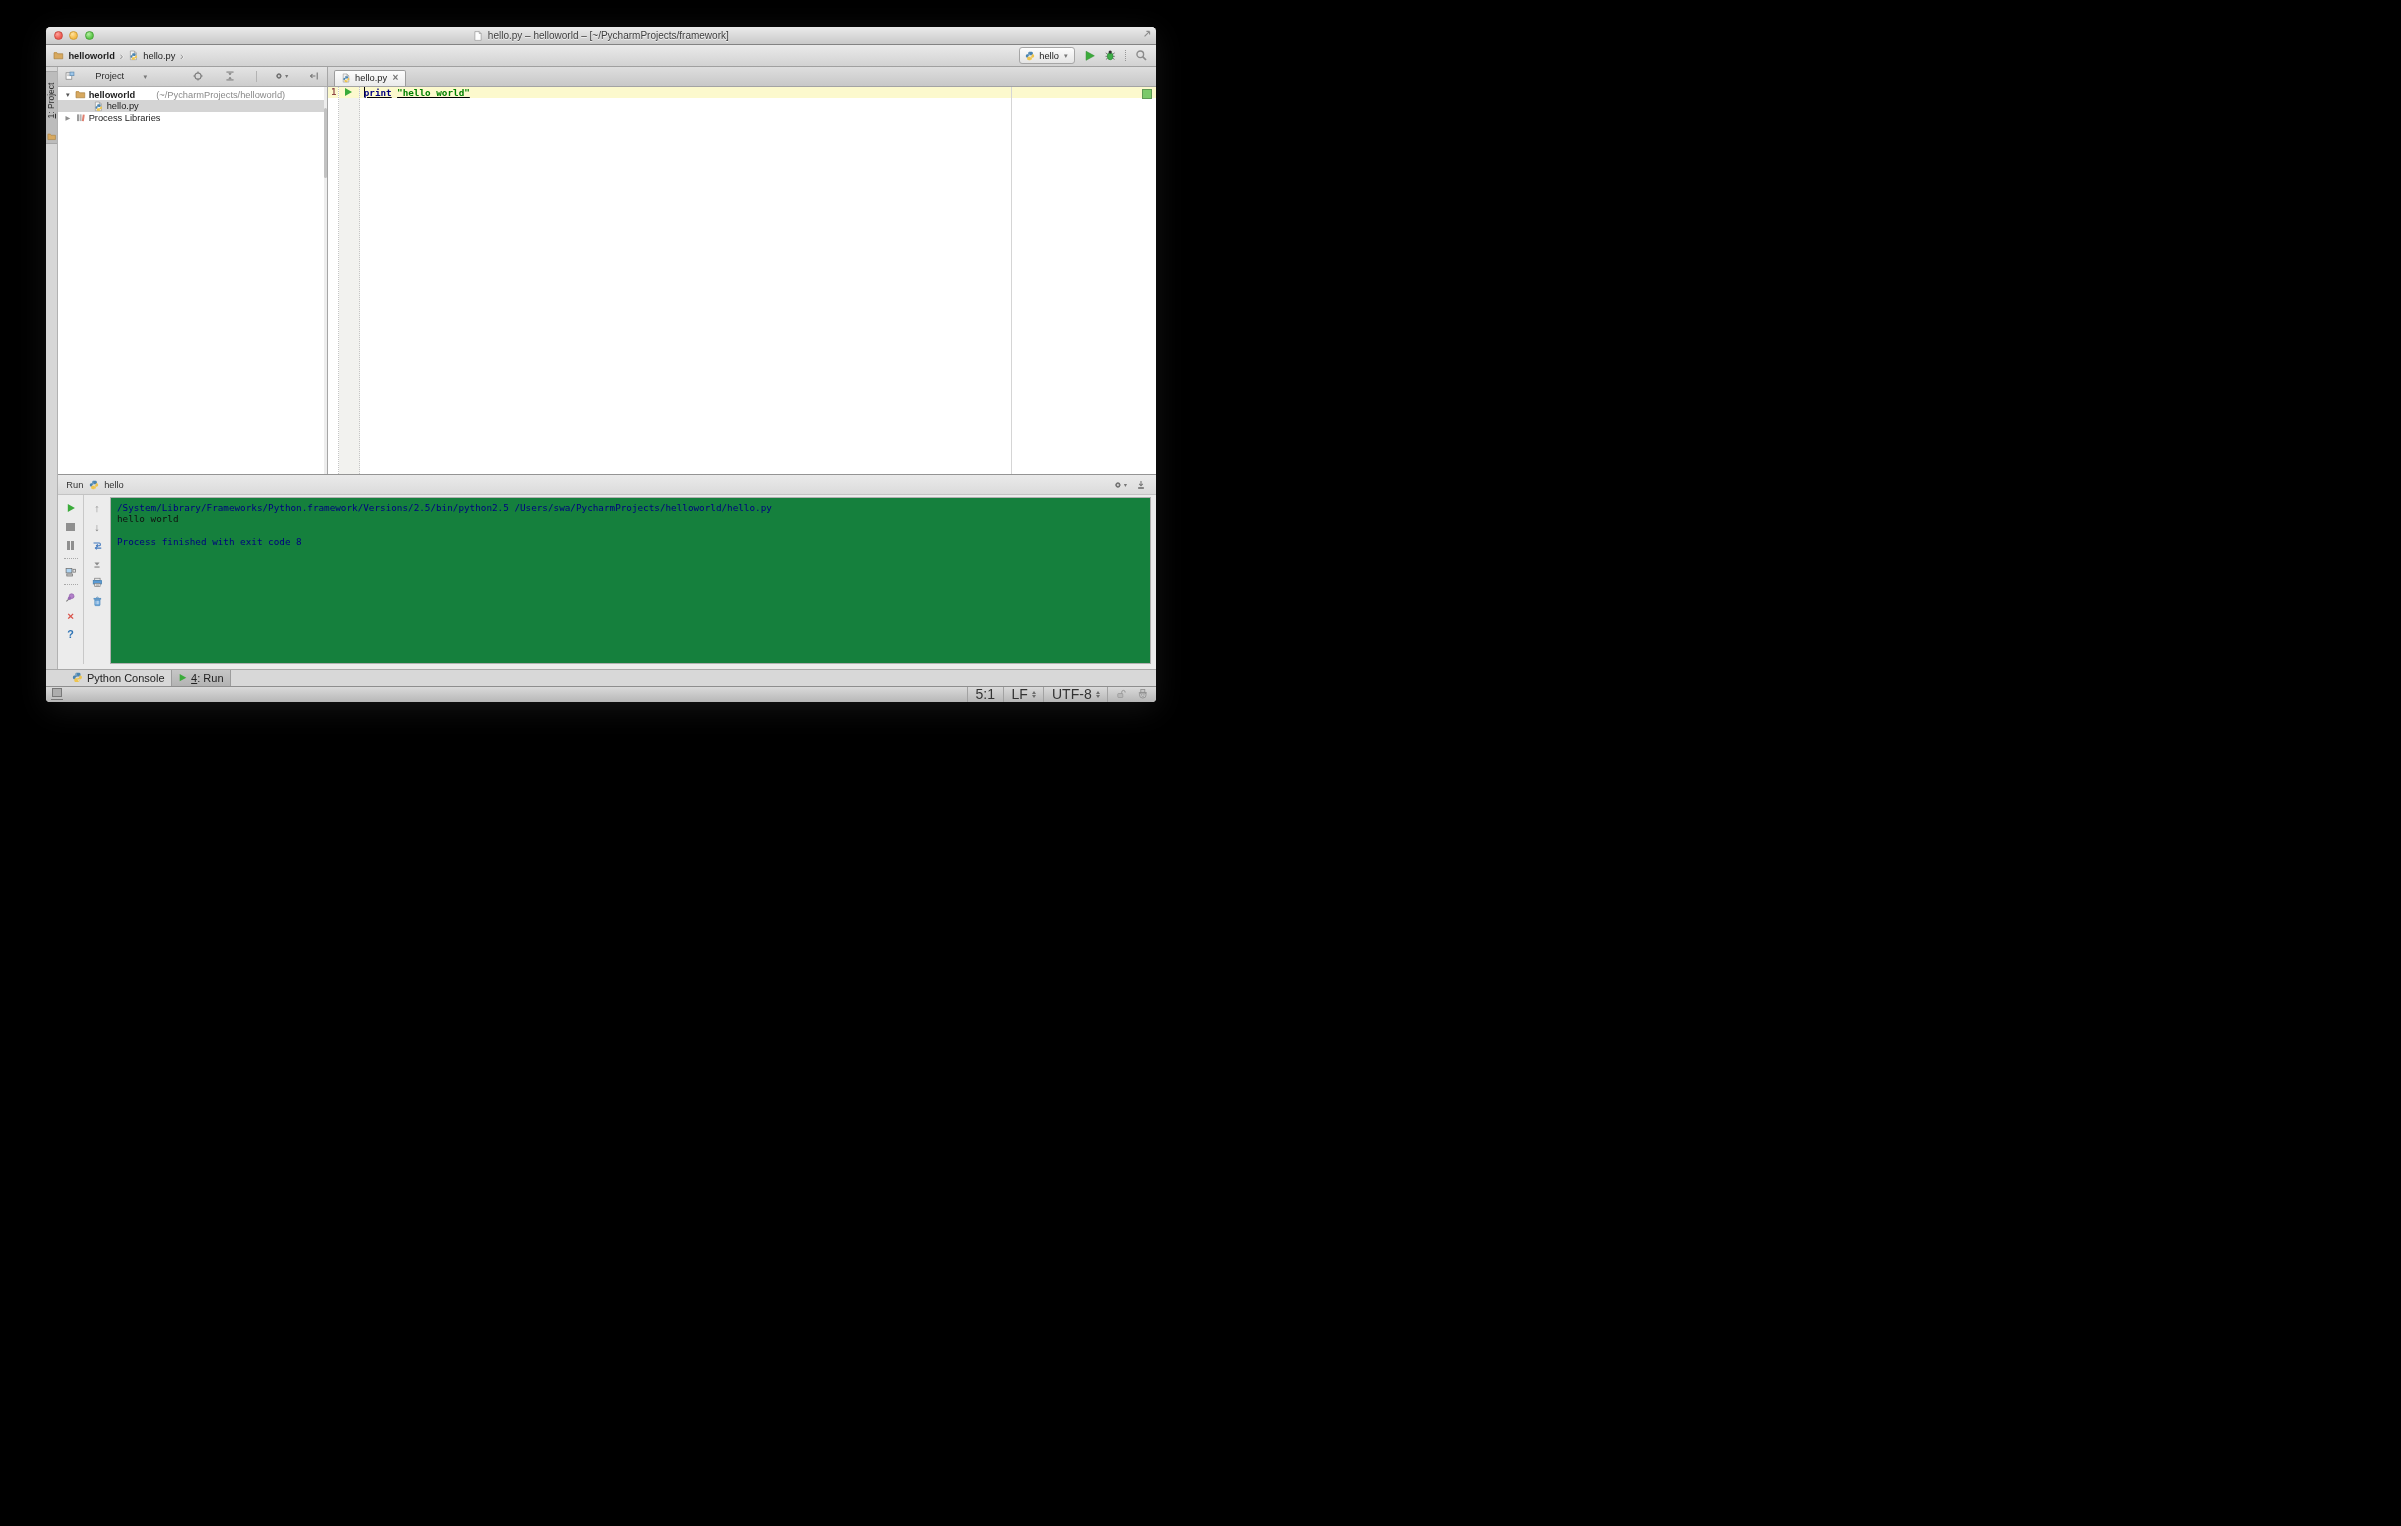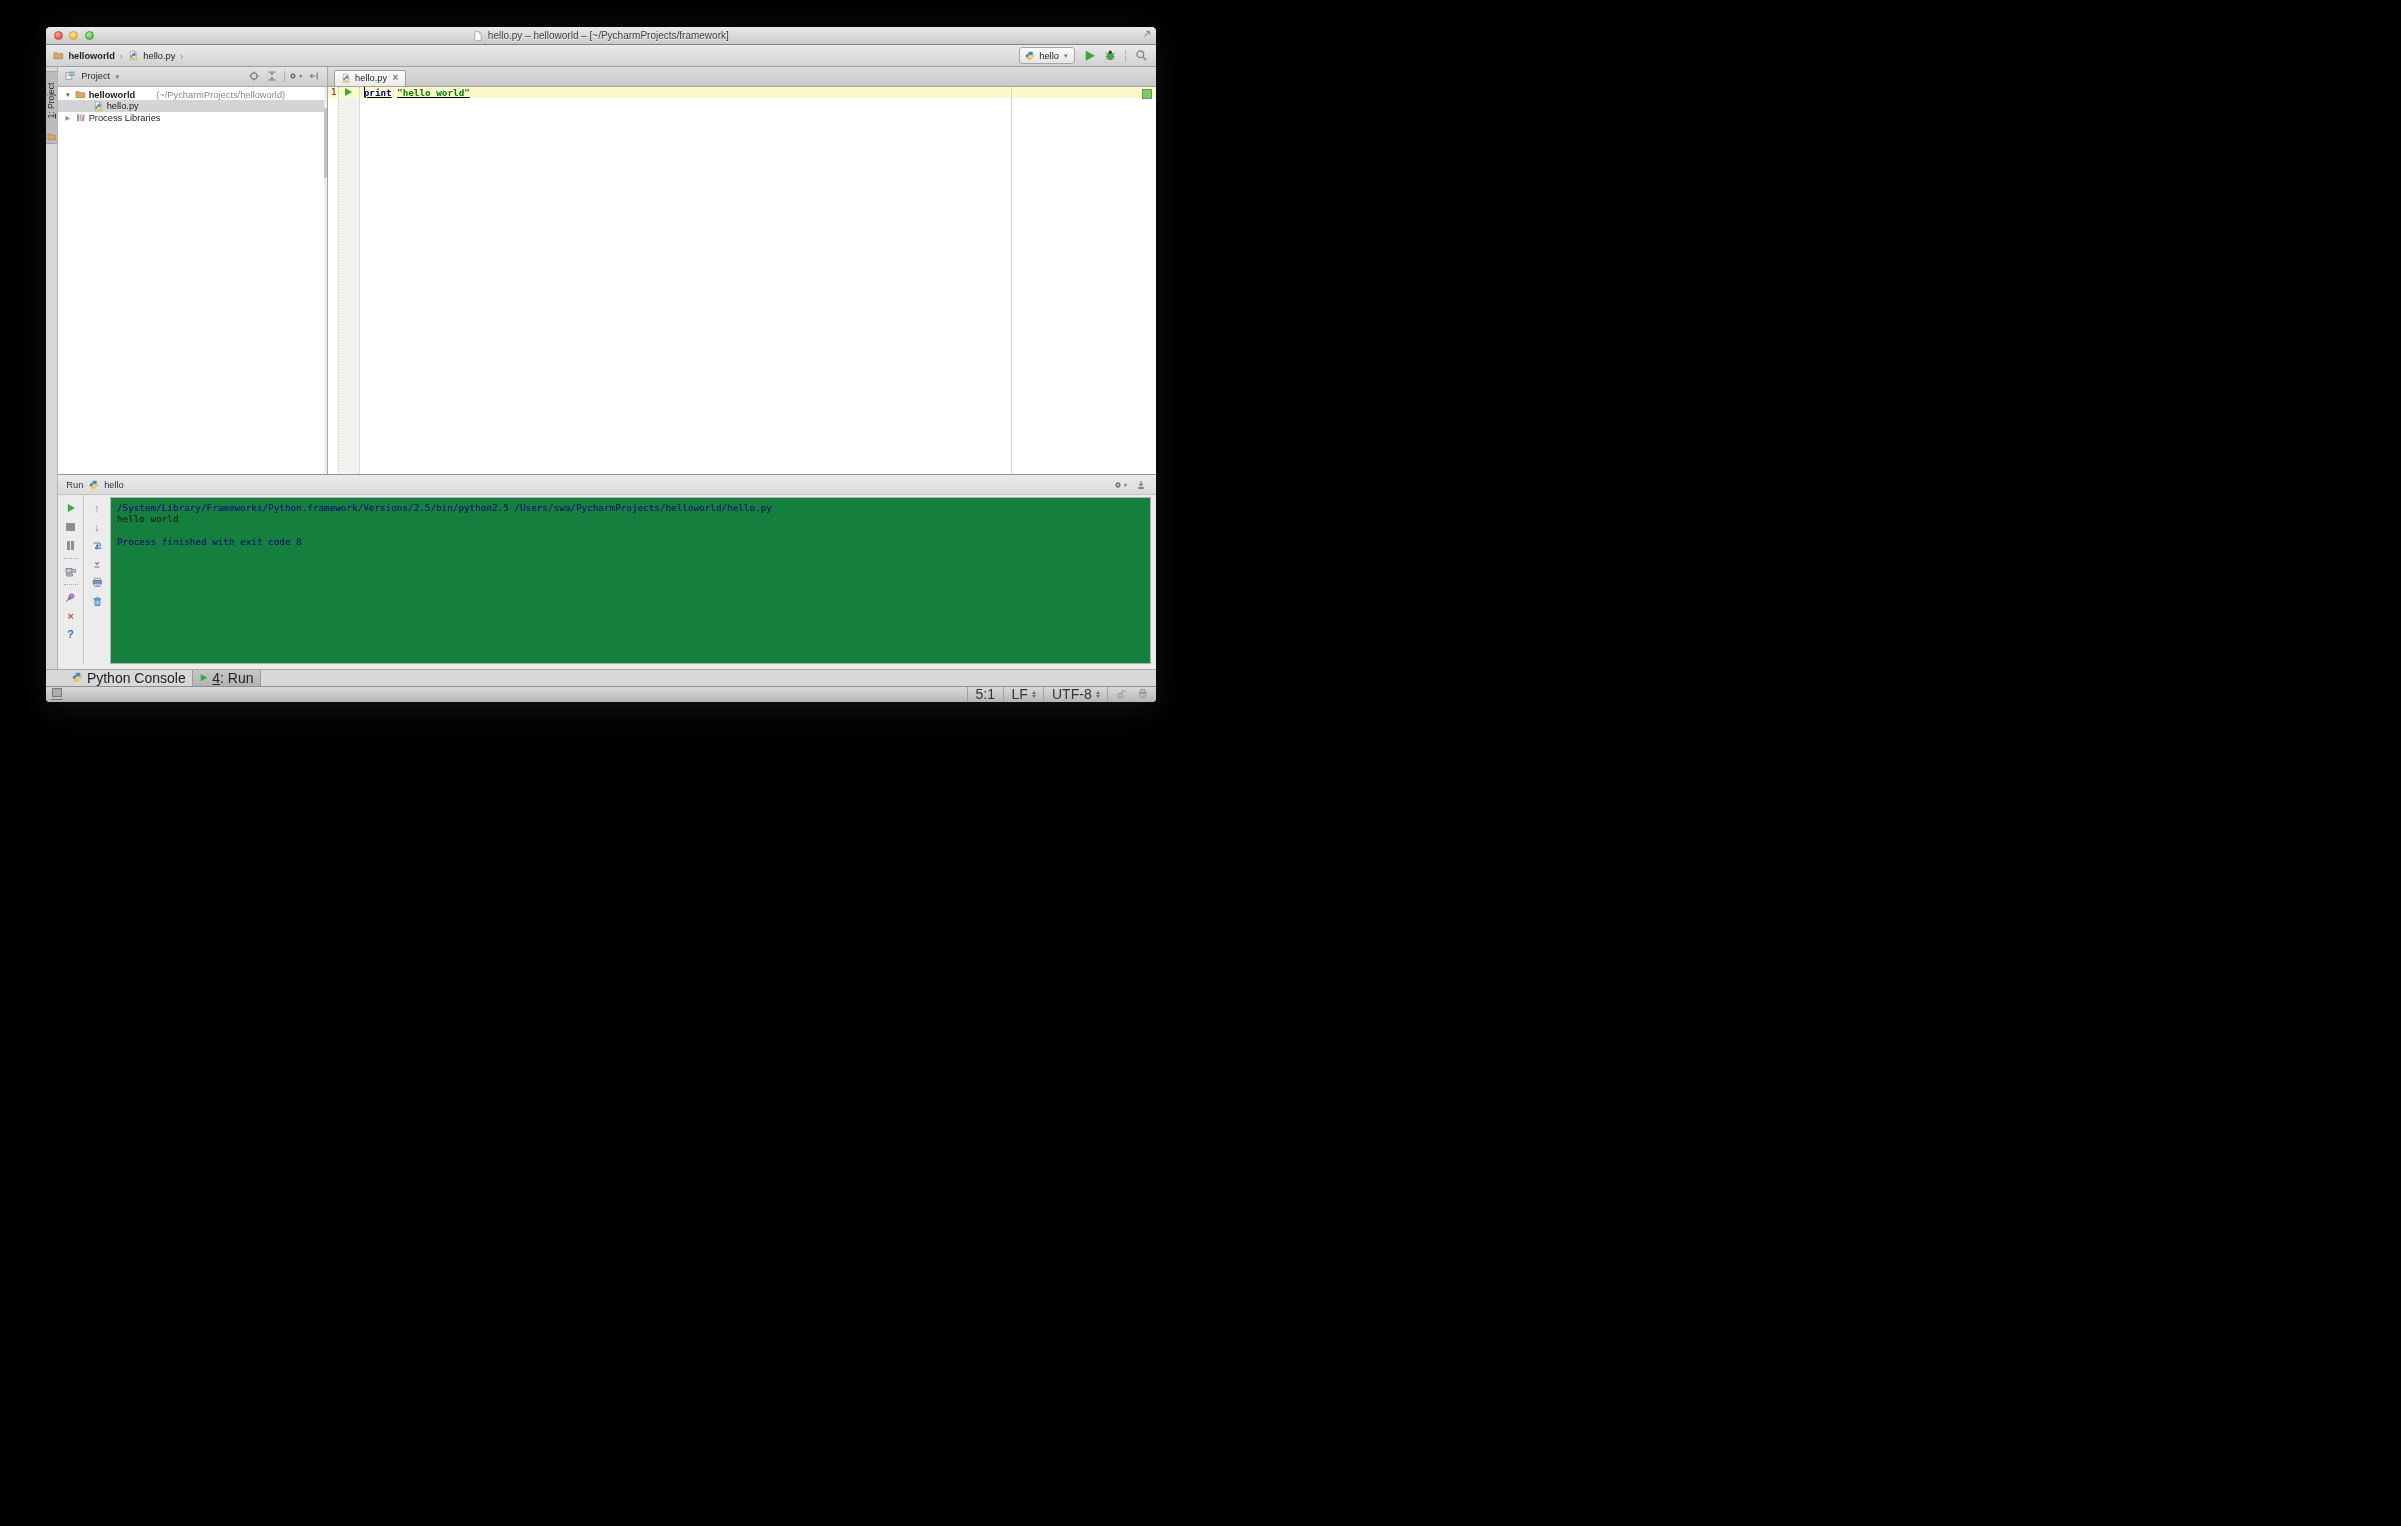--- a/index.html
+++ b/index.html
@@ -34,21 +34,21 @@
   .stripe-tab{position:absolute;top:3.9px;left:0;width:10.8px;height:71px;background:#bcbcbc;
     border-top:0.8px solid #a7a7a7;border-bottom:0.8px solid #a7a7a7;}
   .stripe-label{position:absolute;left:0;top:0;width:57px;height:10.8px;transform:rotate(-90deg) translateX(-57px);
     transform-origin:0 0;font-size:8.5px;color:#2d2d2d;line-height:10.8px;text-align:center;white-space:nowrap;}
   .stripe-icn{position:absolute;bottom:1.5px;left:0.8px;}
   .rstack{flex:1;display:flex;flex-direction:column;min-width:0;}
   .main-row{height:407px;flex:0 0 auto;display:flex;min-height:0;}
   
   .ppanel{width:269px;flex:0 0 auto;border-right:0.8px solid #a6a6a6;display:flex;flex-direction:column;background:#fff;}
   .phead{height:18.5px;flex:0 0 auto;background:linear-gradient(#e4e4e4,#cdcdcd);border-bottom:0.8px solid #adadad;
-    display:flex;align-items:center;gap:4px;padding:0 5.4px;font-size:9.3px;color:#2b2b2b;}
+    display:flex;align-items:center;gap:18px;padding:0 5.4px;font-size:9.3px;color:#2b2b2b;}
   .phead .sp{flex:1;}
   .hicon{display:flex;align-items:center;justify-content:center;width:14px;height:14px;}
   .vsep{width:0.8px;height:10.8px;background:#b3b3b3;margin:0 0.8px;}
   .tree{flex:1;position:relative;padding-top:2.3px;font-size:9.3px;color:#1c1c1c;}
   .trow{height:11.6px;display:flex;align-items:center;gap:3.1px;}
   .trow .arr{width:7.7px;text-align:center;font-size:6.2px;color:#555;}
   .trow .arr.c{color:#8e8e8e;}
   .graypath{color:#8a8a8a;margin-left:18px;}
   .sel{background:#d4d4d4;}
   .pscroll{position:absolute;right:0;top:0;bottom:0;width:3.1px;background:#ededed;}
@@ -92,21 +92,21 @@
   .qblue{color:#2f74b5;font-weight:bold;font-size:10.8px;}
   .garrow{color:#868686;font-weight:bold;font-size:10.8px;}
   .wrapblue{color:#4178be;font-size:10px;font-weight:bold;}
   .console{flex:1;background:#15803d;border:0.8px solid #b0b0b0;margin-top:1.5px;padding:3.9px 6.2px;
     font:9.3px "DejaVu Sans Mono",monospace;overflow:hidden;min-width:0;}
   .cline{height:11.6px;white-space:pre;}
   .c-info{color:#000080;}
   .c-out{color:#101010;}
   
   .bbar{height:15.5px;flex:0 0 auto;background:#d8d8d8;border-top:0.8px solid #a8a8a8;
-    display:flex;align-items:stretch;padding-left:20px;font-size:14px;color:#222;}
+    display:flex;align-items:stretch;padding-left:20px;font-size:11px;color:#222;}
   .bitem{display:flex;align-items:center;gap:3.9px;padding:0 6.2px;}
   .bitem.active{background:linear-gradient(#c6c6c6,#b3b3b3);border-left:0.8px solid #9c9c9c;border-right:0.8px solid #9c9c9c;}
   .sbar{height:15.5px;flex:0 0 auto;background:linear-gradient(#dadada,#b7b7b7);border-top:0.8px solid #8e8e8e;
     display:flex;align-items:center;font-size:14px;color:#333;padding-left:5.4px;}
   .sright{margin-left:auto;display:flex;align-items:stretch;height:100%;}
   .scell{display:flex;align-items:center;gap:3.9px;padding:0 7.7px;border-left:0.8px solid #a2a2a2;}
   .ud{display:inline-flex;flex-direction:column;gap:1.5px;}
   .ud i{display:block;width:0;height:0;border-left:2.7px solid transparent;border-right:2.7px solid transparent;}
   .ud .u{border-bottom:3.1px solid #6c6c6c;}
   .ud .d{border-top:3.1px solid #6c6c6c;}

